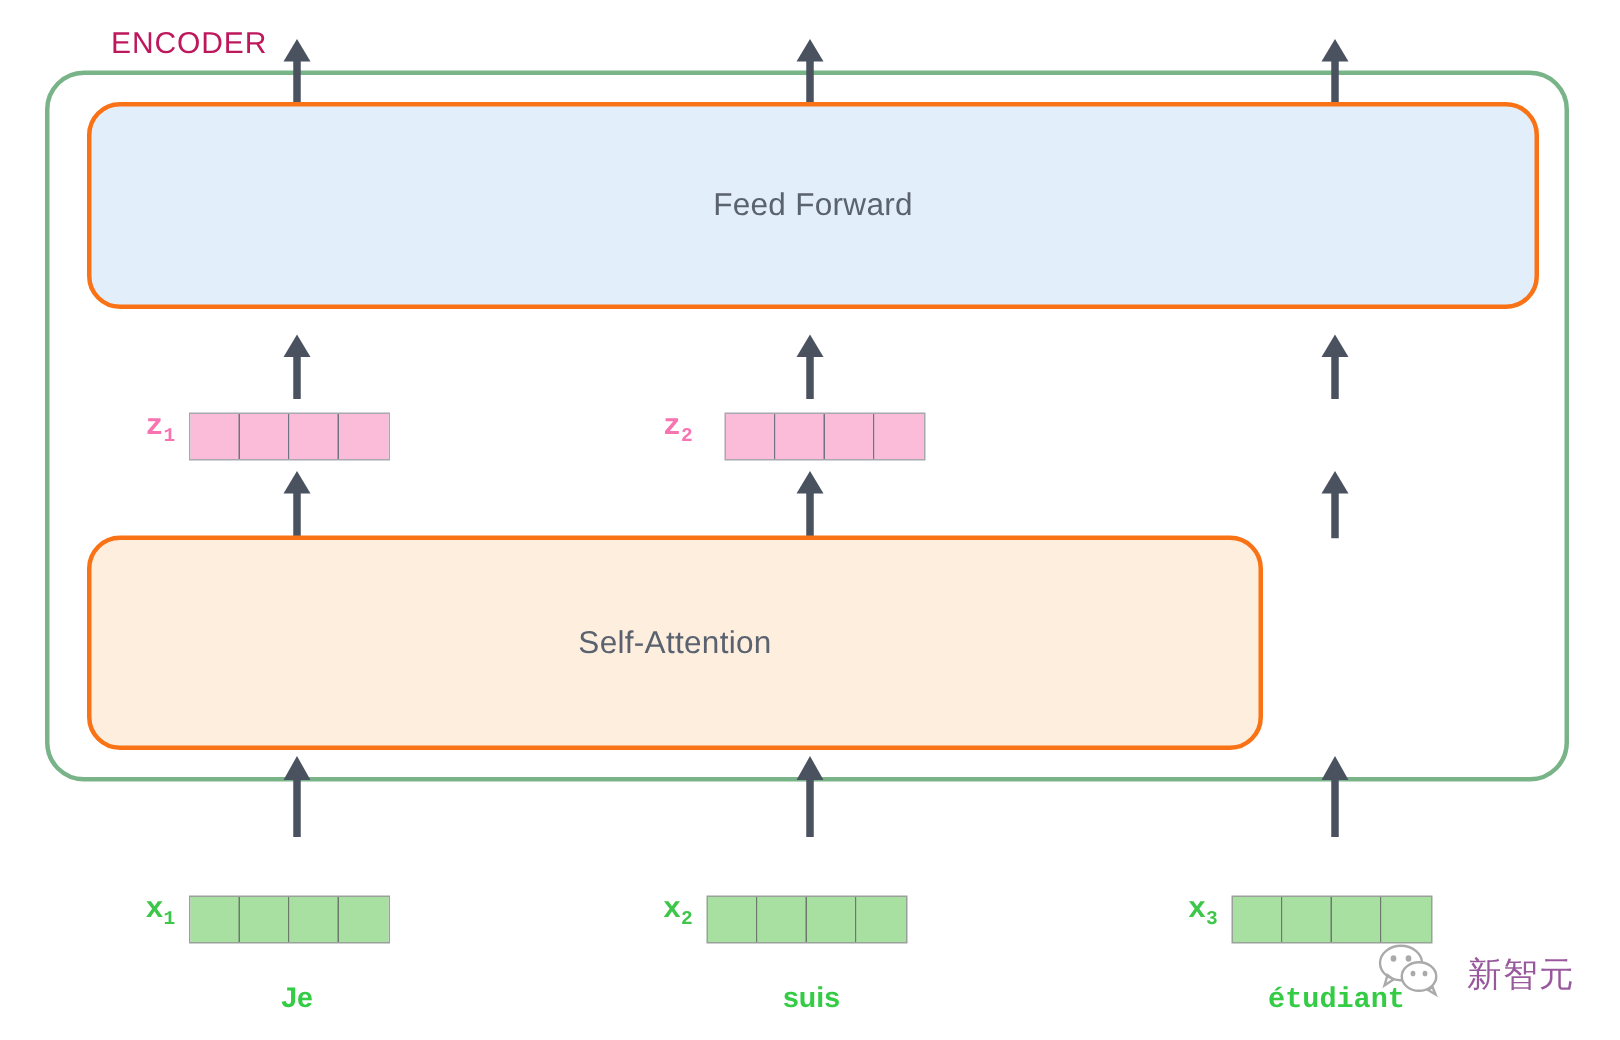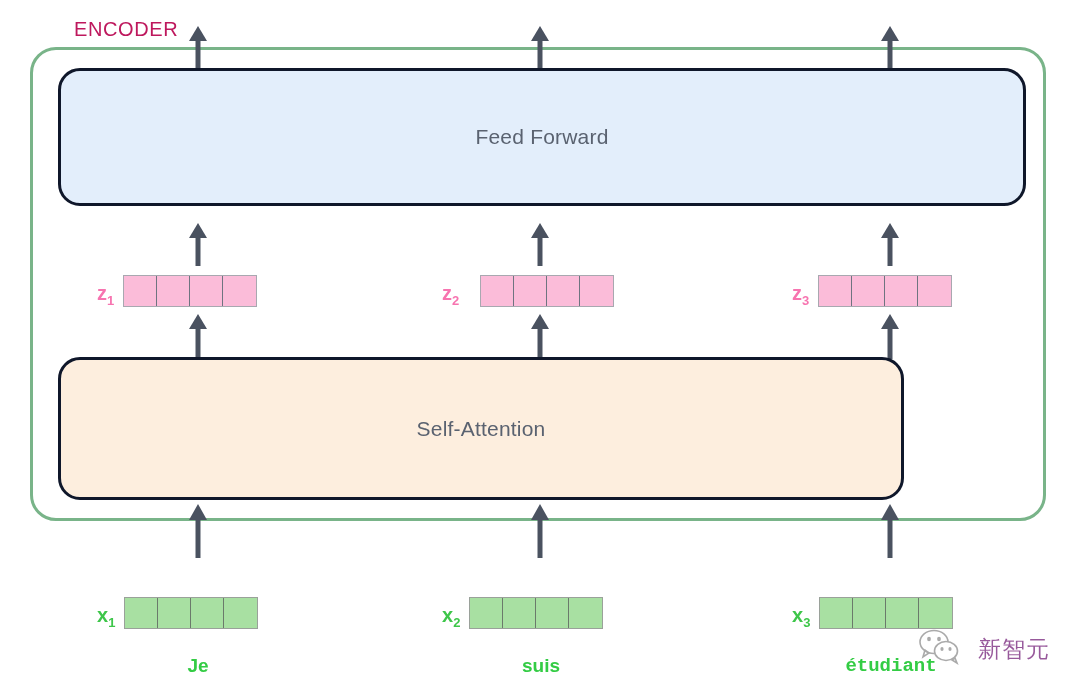--- a/index.html
+++ b/index.html
@@ -38,21 +38,21 @@
     letter-spacing: 0.6px;
     color: #be185d;
     font-weight: 400;
     white-space: nowrap;
   }
 
   
   .layer-box {
     position: absolute;
     box-sizing: border-box;
-    border: 3px solid #0f172a;
+    border: 3px solid #f97316;
     border-radius: 22px;
     display: flex;
     align-items: center;
     justify-content: center;
   }
   .layer-label {
     font-size: 21px;
     color: #5a6270;
     font-weight: 400;
     letter-spacing: 0.2px;
@@ -60,37 +60,38 @@
   .ff-box {
     left: 58px;
     top: 68px;
     width: 968px;
     height: 138px;
     background: #e3eefb;
   }
   .sa-box {
     left: 58px;
     top: 357px;
-    width: 846px;
+    width: 784px;
     height: 143px;
     background: #fdeede;
   }
 
   
   .arrow {
     position: absolute;
     width: 26px;
   }
   .arrow svg { display: block; }
 
   
   .vec-row {
     position: absolute;
     display: flex;
-    align-items: flex-end;
+    align-items: flex-start;
+    font-family: Liberation Mono, monospace;
   }
   .vec-sub {
     font-size: 20px;
     font-weight: bold;
     margin-right: 9px;
     white-space: nowrap;
     line-height: 1;
   }
   .vec-sub sub {
     font-size: 13px;
@@ -218,31 +219,20 @@
       <span>z</span><sub>2</sub>
     </span>
     <span class="vec-cells">
       <span class="cell"></span>
       <span class="cell"></span>
       <span class="cell"></span>
       <span class="cell"></span>
     </span>
   </div>
 
-  <div class="vec-row z-row" style="left:792px; top:275px;">
-    <span class="vec-sub">
-      <span>z</span><sub>3</sub>
-    </span>
-    <span class="vec-cells">
-      <span class="cell"></span>
-      <span class="cell"></span>
-      <span class="cell"></span>
-      <span class="cell"></span>
-    </span>
-  </div>
 
   <div class="arrow" style="left:185px; top:313px; height:46px;">
     <svg width="26" height="46" viewBox="0 0 26 46">
       <line x1="13" y1="46" x2="13" y2="13" stroke="#4a5260" stroke-width="5"></line>
       <polygon points="13,1 4,16 22,16" fill="#4a5260"></polygon>
     </svg>
   </div>
   <div class="arrow" style="left:527px; top:313px; height:46px;">
     <svg width="26" height="46" viewBox="0 0 26 46">
       <line x1="13" y1="46" x2="13" y2="13" stroke="#4a5260" stroke-width="5"></line>

